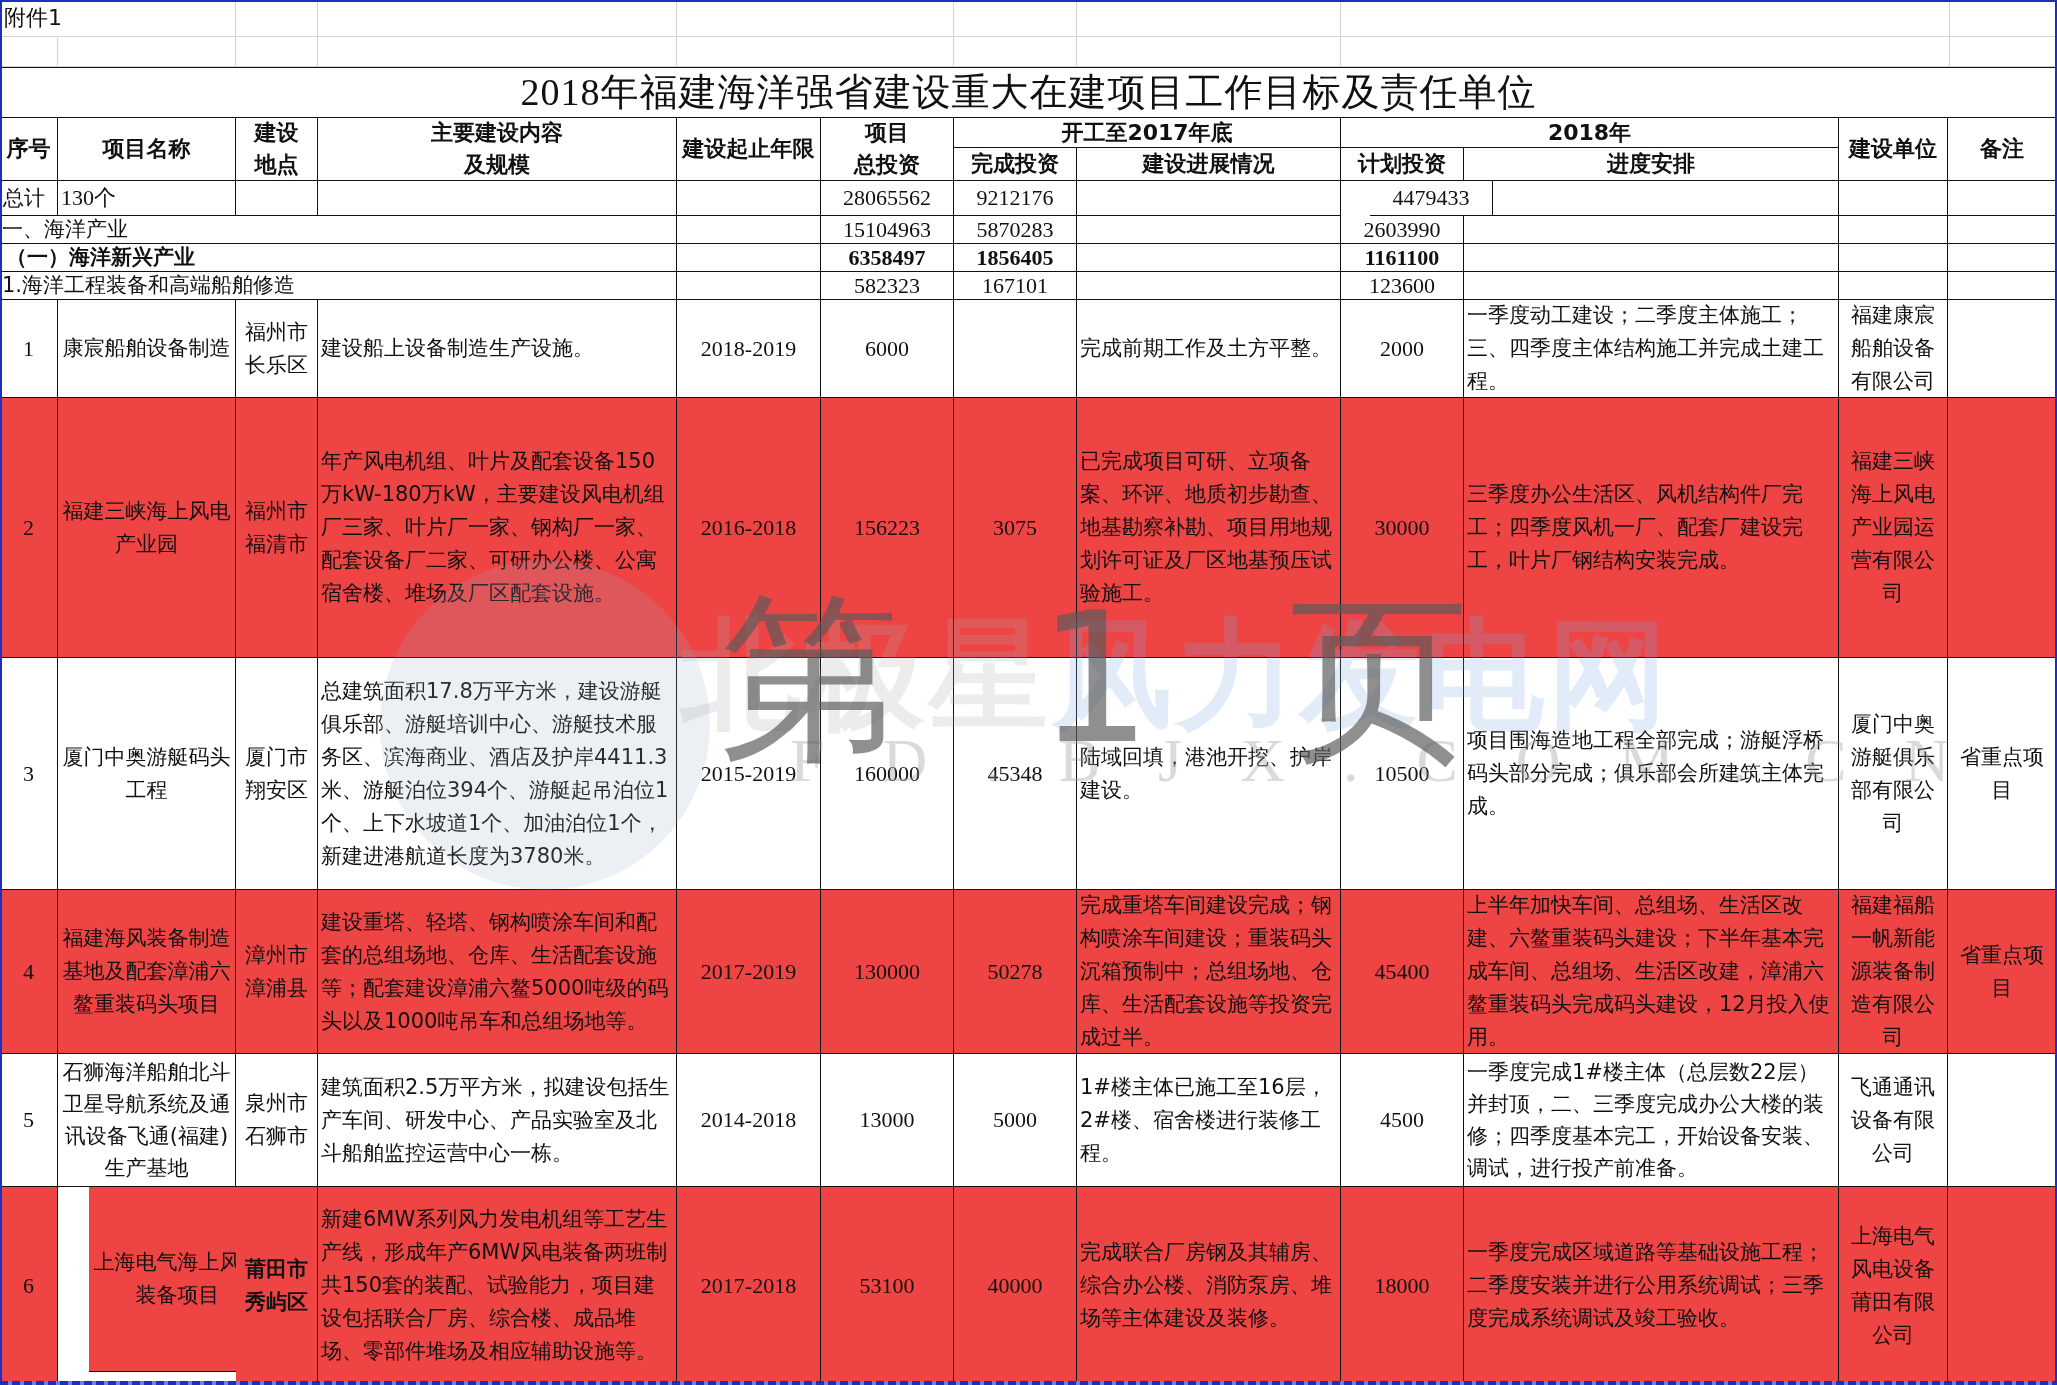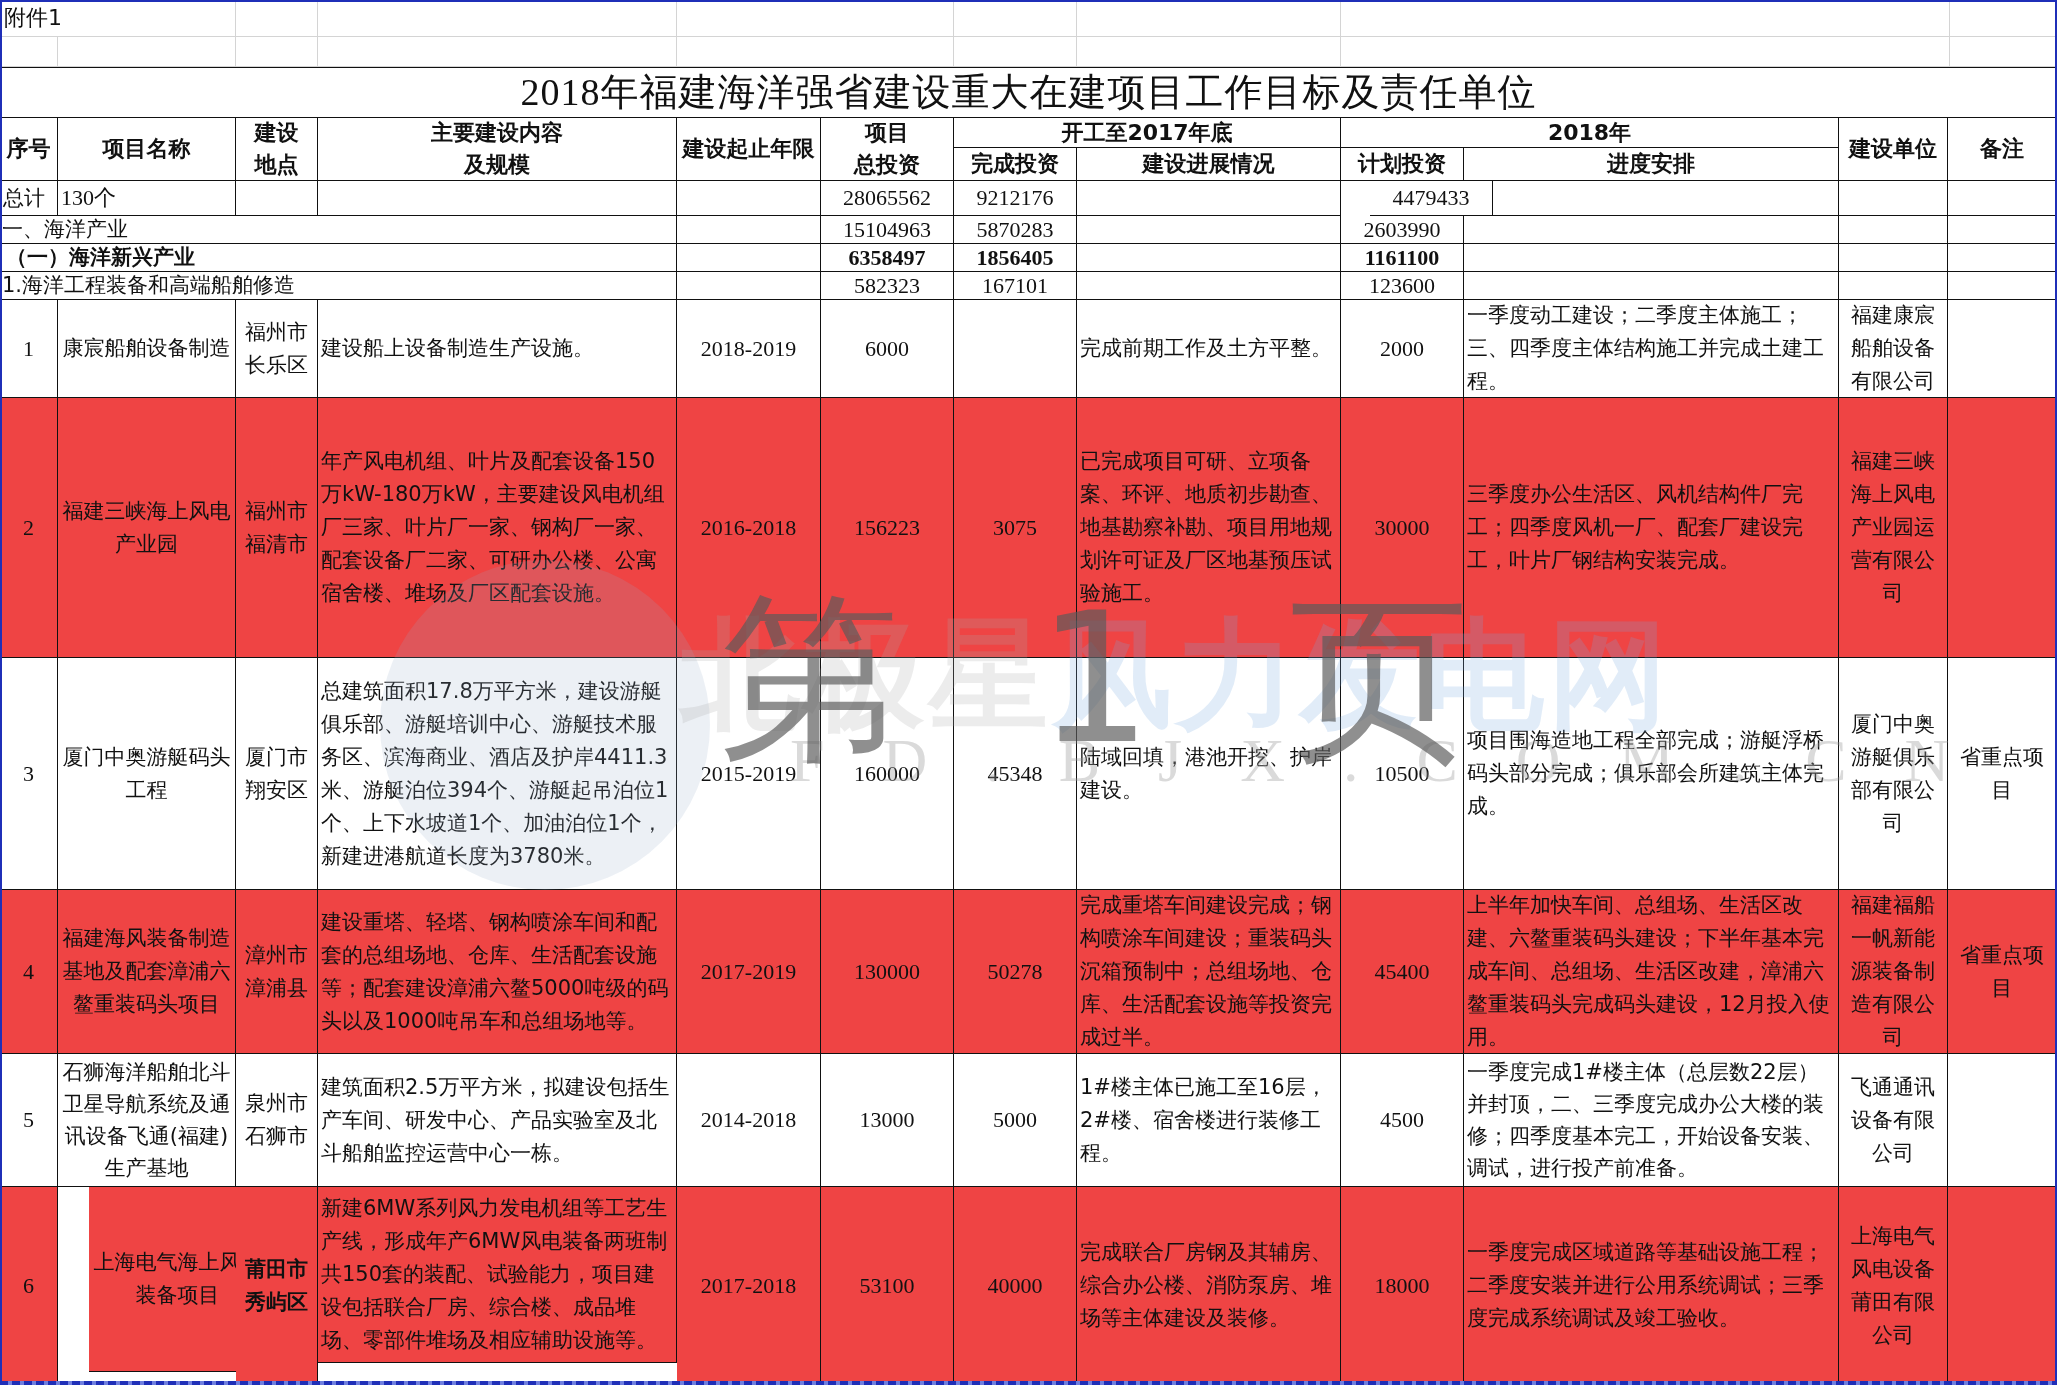--- a/index.html
+++ b/index.html
@@ -186,21 +186,21 @@
   <div class="cell b center num" style="left:954px;top:1054px;width:123px;height:133px;">5000</div>
   <div class="cell b left zh txt" style="left:1077px;top:1054px;width:264px;height:133px;">1#楼主体已施工至16层，2#楼、宿舍楼进行装修工程。</div>
   <div class="cell b center num" style="left:1341px;top:1054px;width:123px;height:133px;">4500</div>
   <div class="cell b left zh txt" style="left:1464px;top:1054px;width:375px;height:133px;line-height:32px;">一季度完成1#楼主体（总层数22层）并封顶，二、三季度完成办公大楼的装修；四季度基本完工，开始设备安装、调试，进行投产前准备。</div>
   <div class="cell b center zh txt" style="left:1839px;top:1054px;width:109px;height:133px;">飞通通讯设备有限公司</div>
   <div class="cell b center zh txt" style="left:1948px;top:1054px;width:109px;height:133px;"></div>
 
   <div class="cell b center num pink" style="left:0;top:1187px;width:58px;height:198px;">6</div>
   <div class="cell b center zh txt pink" style="left:58px;top:1187px;width:178px;height:185px;margin-left:31px;">上海电气海上风机装备项目</div>
   <div class="cell b center zh txt pink" style="left:236px;top:1187px;width:82px;height:198px;font-weight:bold;">莆田市秀屿区</div>
-  <div class="cell b left zh txt pink" style="left:318px;top:1187px;width:359px;height:176px;">新建6MW系列风力发电机组等工艺生产线，形成年产6MW风电装备两班制共150套的装配、试验能力，项目建设包括联合厂房、综合楼、成品堆场、零部件堆场及相应辅助设施等。</div>
+  <div class="cell b left zh txt pink" style="left:318px;top:1187px;width:359px;height:198px;">新建6MW系列风力发电机组等工艺生产线，形成年产6MW风电装备两班制共150套的装配、试验能力，项目建设包括联合厂房、综合楼、成品堆场、零部件堆场及相应辅助设施等。</div>
   <div class="cell b center num pink" style="left:677px;top:1187px;width:144px;height:198px;">2017-2018</div>
   <div class="cell b center num pink" style="left:821px;top:1187px;width:133px;height:198px;">53100</div>
   <div class="cell b center num pink" style="left:954px;top:1187px;width:123px;height:198px;">40000</div>
   <div class="cell b left zh txt pink" style="left:1077px;top:1187px;width:264px;height:198px;">完成联合厂房钢及其辅房、综合办公楼、消防泵房、堆场等主体建设及装修。</div>
   <div class="cell b center num pink" style="left:1341px;top:1187px;width:123px;height:198px;">18000</div>
   <div class="cell b left zh txt pink" style="left:1464px;top:1187px;width:375px;height:198px;">一季度完成区域道路等基础设施工程；二季度安装并进行公用系统调试；三季度完成系统调试及竣工验收。</div>
   <div class="cell b center zh txt pink" style="left:1839px;top:1187px;width:109px;height:198px;">上海电气风电设备莆田有限公司</div>
   <div class="cell b center zh txt pink" style="left:1948px;top:1187px;width:109px;height:198px;"></div>
 
   <div class="watermark wm-circle"></div>

